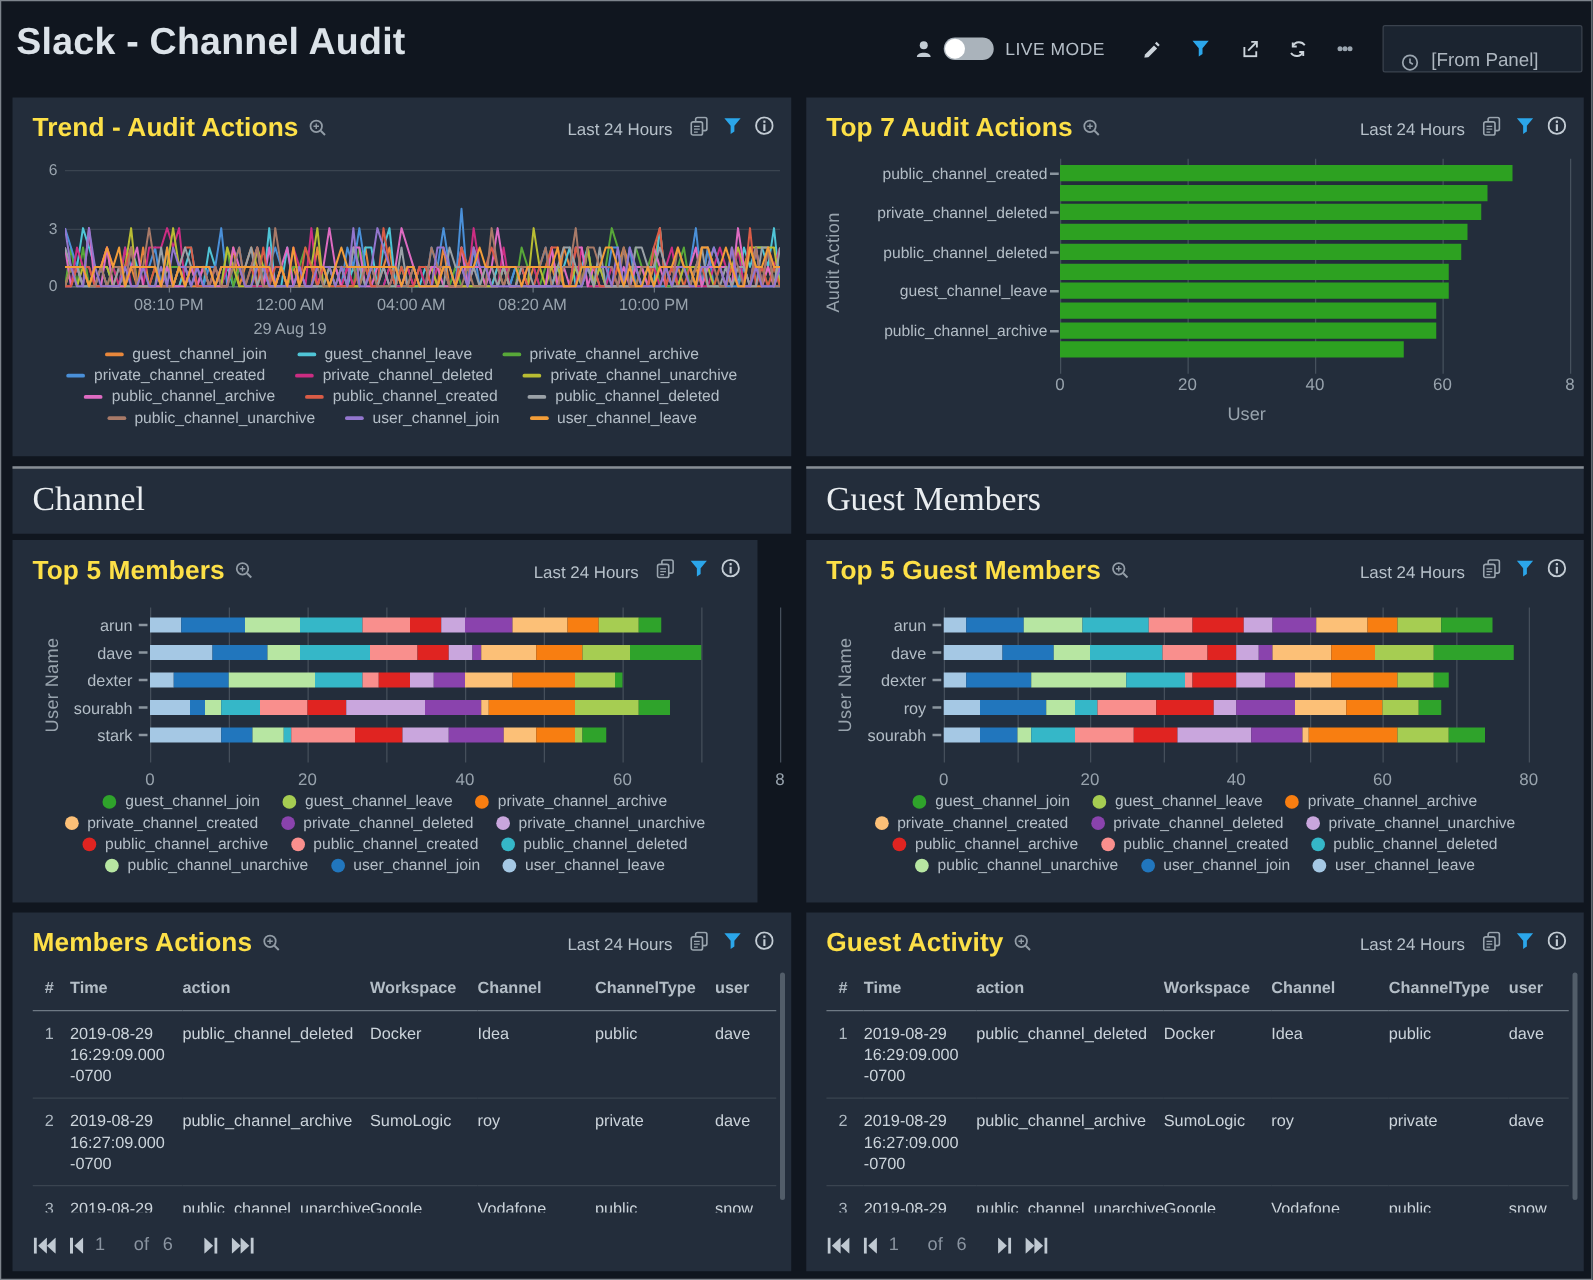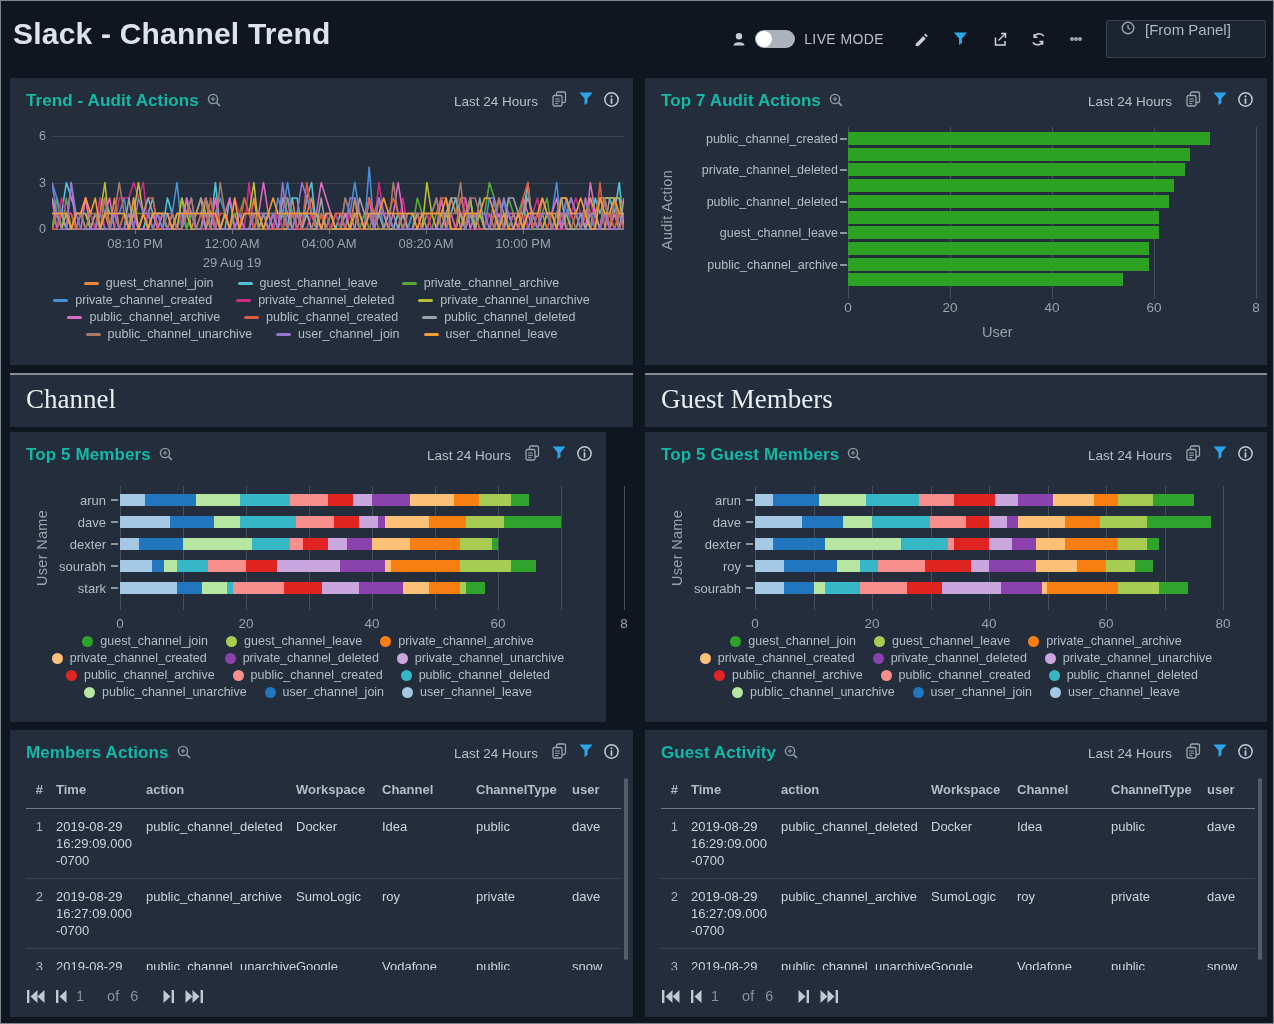--- a/index.html
+++ b/index.html
@@ -9,37 +9,37 @@
 
   
   .app-title{position:absolute;left:13px;top:17px;font-size:30px;font-weight:bold;color:#dce3e9;letter-spacing:.2px;}
   .hdr-controls{position:absolute;top:20px;right:8px;display:flex;align-items:center;gap:24px;}
   .live-group{display:flex;align-items:center;gap:9px;margin-right:6px;}
   .live-label{font-size:14px;color:#b7c0c9;letter-spacing:.4px;}
   .toggle{width:40px;height:18px;border-radius:9px;background:#aab3bb;position:relative;}
   .toggle .knob{position:absolute;left:1px;top:1px;width:16px;height:16px;border-radius:50%;background:#ffffff;}
   .hicon{display:flex;align-items:center;justify-content:center;}
   .kebab span{display:block;width:4px;height:4px;border-radius:50%;background:#9aa5af;margin:2.5px 0;}
-  .from-panel{display:flex;align-items:flex-start;gap:10px;background:#1b2430;border:1px solid #3a424d;
+  .from-panel{display:flex;align-items:flex-end;gap:10px;background:#1b2430;border:1px solid #3a424d;
               border-radius:2px;padding:0 14px;height:36px;min-width:130px;}
   .from-panel-label{font-size:15px;color:#aeb7c0;}
 
   
   .panel{position:absolute;background:#232d3b;color:#e7ecf0;}
   #p-trend{left:10px;top:78px;width:623px;height:287px;}
   #p-top10{left:645px;top:78px;width:622px;height:287px;}
   #sh-members{left:10px;top:373px;width:623px;height:54px;border-top:2px solid #878d94;box-sizing:border-box;}
   #sh-guests{left:645px;top:373px;width:622px;height:54px;border-top:2px solid #878d94;box-sizing:border-box;}
   #p-top5m{left:10px;top:432px;width:596px;height:290px;}
   #p-top5g{left:645px;top:432px;width:622px;height:290px;}
   #p-mact{left:10px;top:730px;width:623px;height:287px;}
   #p-gact{left:645px;top:730px;width:622px;height:287px;}
 
   .panel-hd{display:flex;align-items:center;padding:13px 14px 0 16px;}
-  .panel-title{font-size:17px;font-weight:600;color:#14b8a6;letter-spacing:.1px;}
+  .panel-title{font-size:21px;font-weight:600;color:#fde047;letter-spacing:.1px;}
   .zoom-ic{margin-left:8px;margin-top:2px;}
   .panel-meta{margin-left:auto;display:flex;align-items:center;gap:11px;}
   .time-range{font-size:13.5px;color:#b6c0c9;margin-right:3px;}
   .section-title{font-family:"Liberation Serif",serif;font-size:27px;font-weight:400;color:#e9edf0;padding:9px 0 0 16px;}
 
   
   .chart-abs{position:absolute;inset:0;}
   .gl-h{position:absolute;height:1px;background:#3a4450;}
   .gl-v{position:absolute;width:1px;background:#46515d;}
   .axis-lab{position:absolute;font-size:13px;color:#98a3ad;}
@@ -138,21 +138,21 @@
         <path d="M0.5,0 L7.5,6.5 L0.5,13 z" fill="#c0c9d2"></path>
         <path d="M7.5,0 L14.5,6.5 L7.5,13 z" fill="#c0c9d2"></path>
         <rect x="15.6" y="0" width="2.4" height="13" fill="#c0c9d2"></rect>
       </g>
   </defs>
 </svg>
 
 <div class="frame"></div>
 
 <div>
-  <div class="app-title">Slack - Channel Trend</div>
+  <div class="app-title">Slack - Channel Audit</div>
   <div class="hdr-controls">
     <div class="live-group">
       <span class="hicon">
           <svg width="14" height="14" viewBox="0 0 14 14">
             <use href="#ic-user"></use>
           </svg>
         </span>
       <span class="toggle">
           <span class="knob"></span>
         </span>

